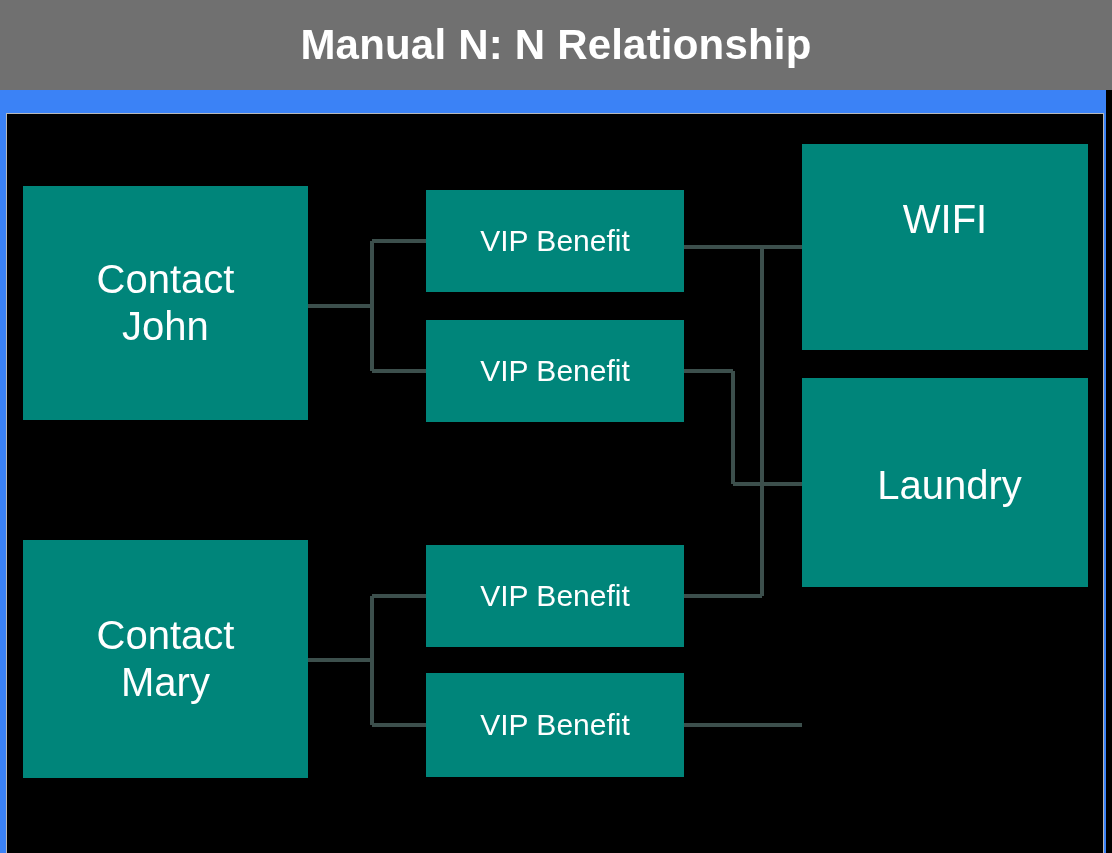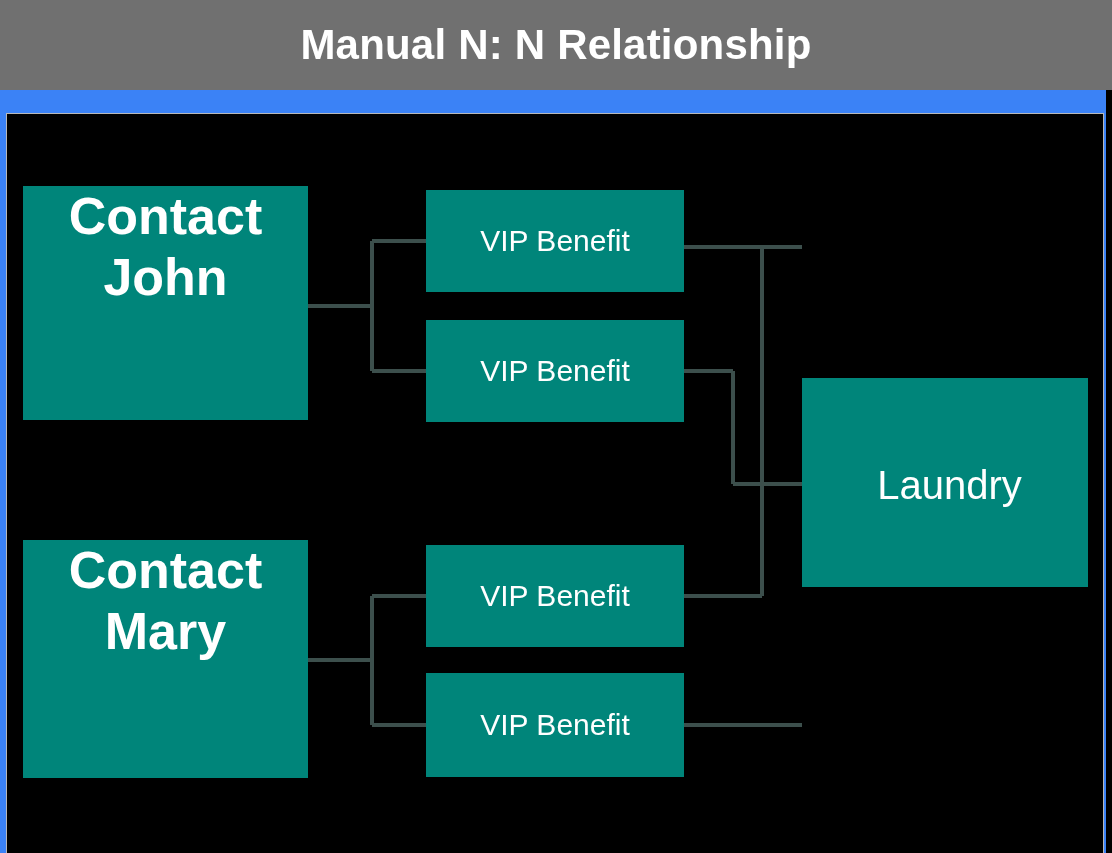--- a/index.html
+++ b/index.html
@@ -80,23 +80,22 @@
     display: flex;
     justify-content: center;
     text-align: center;
     line-height: 1.18;
   }
   .node-label {
     display: block;
     white-space: pre-line;
   }
   .node.contact {
-    font-size: 52px;
-    align-items: flex-start;
-    font-weight: bold;
+    font-size: 40px;
+    align-items: center;
   }
   .node.vip {
     font-size: 30px;
     align-items: center;
   }
   .node.service {
     font-size: 40px;
     align-items: center;
   }
   .node.service.align-upper { align-items: flex-start; padding-top: 52px; }
@@ -159,19 +158,22 @@
   </div>
 
   <div class="node vip" style="left:426px; top:545px; width:258px; height:102px;">
     <span class="node-label">VIP Benefit</span>
   </div>
 
   <div class="node vip" style="left:426px; top:673px; width:258px; height:104px;">
     <span class="node-label">VIP Benefit</span>
   </div>
 
+  <div class="node service align-upper" style="left:802px; top:144px; width:286px; height:206px;">
+    <span class="node-label">WIFI</span>
+  </div>
 
   <div class="node service align-lower" style="left:802px; top:378px; width:286px; height:209px;">
     <span class="node-label">Laundry</span>
   </div>
 
 
 </div>
 
 </body></html>

